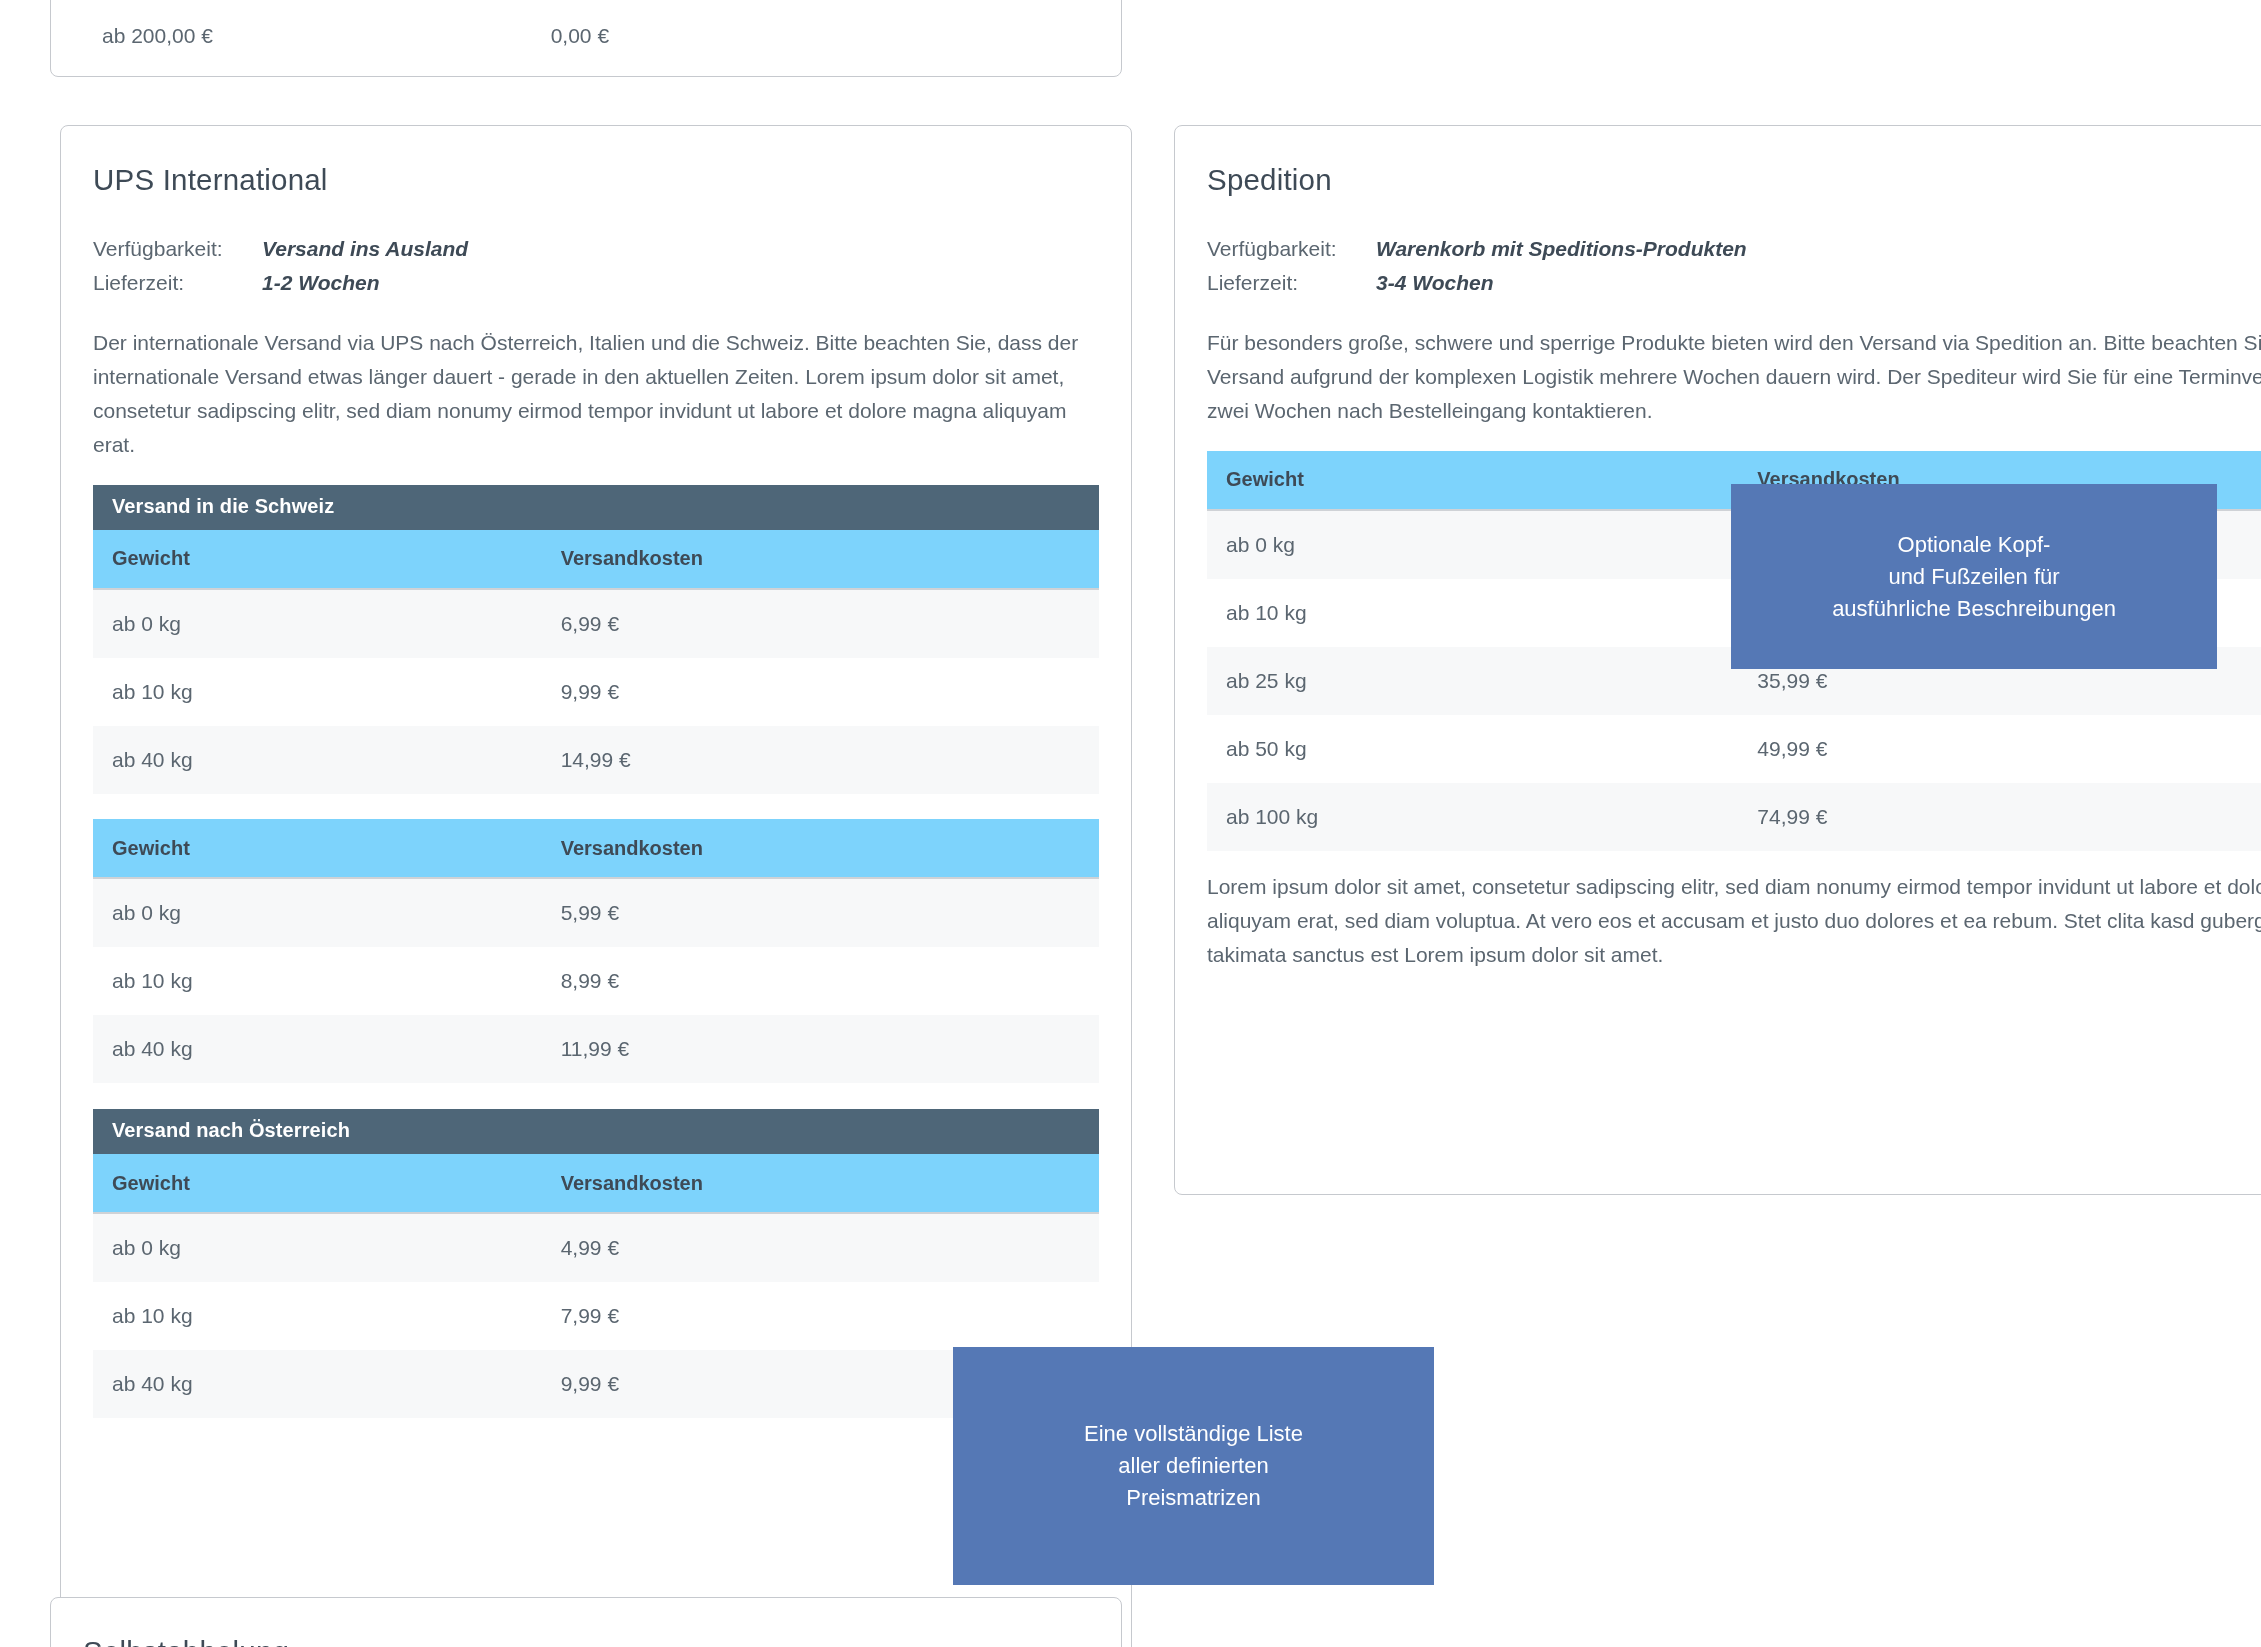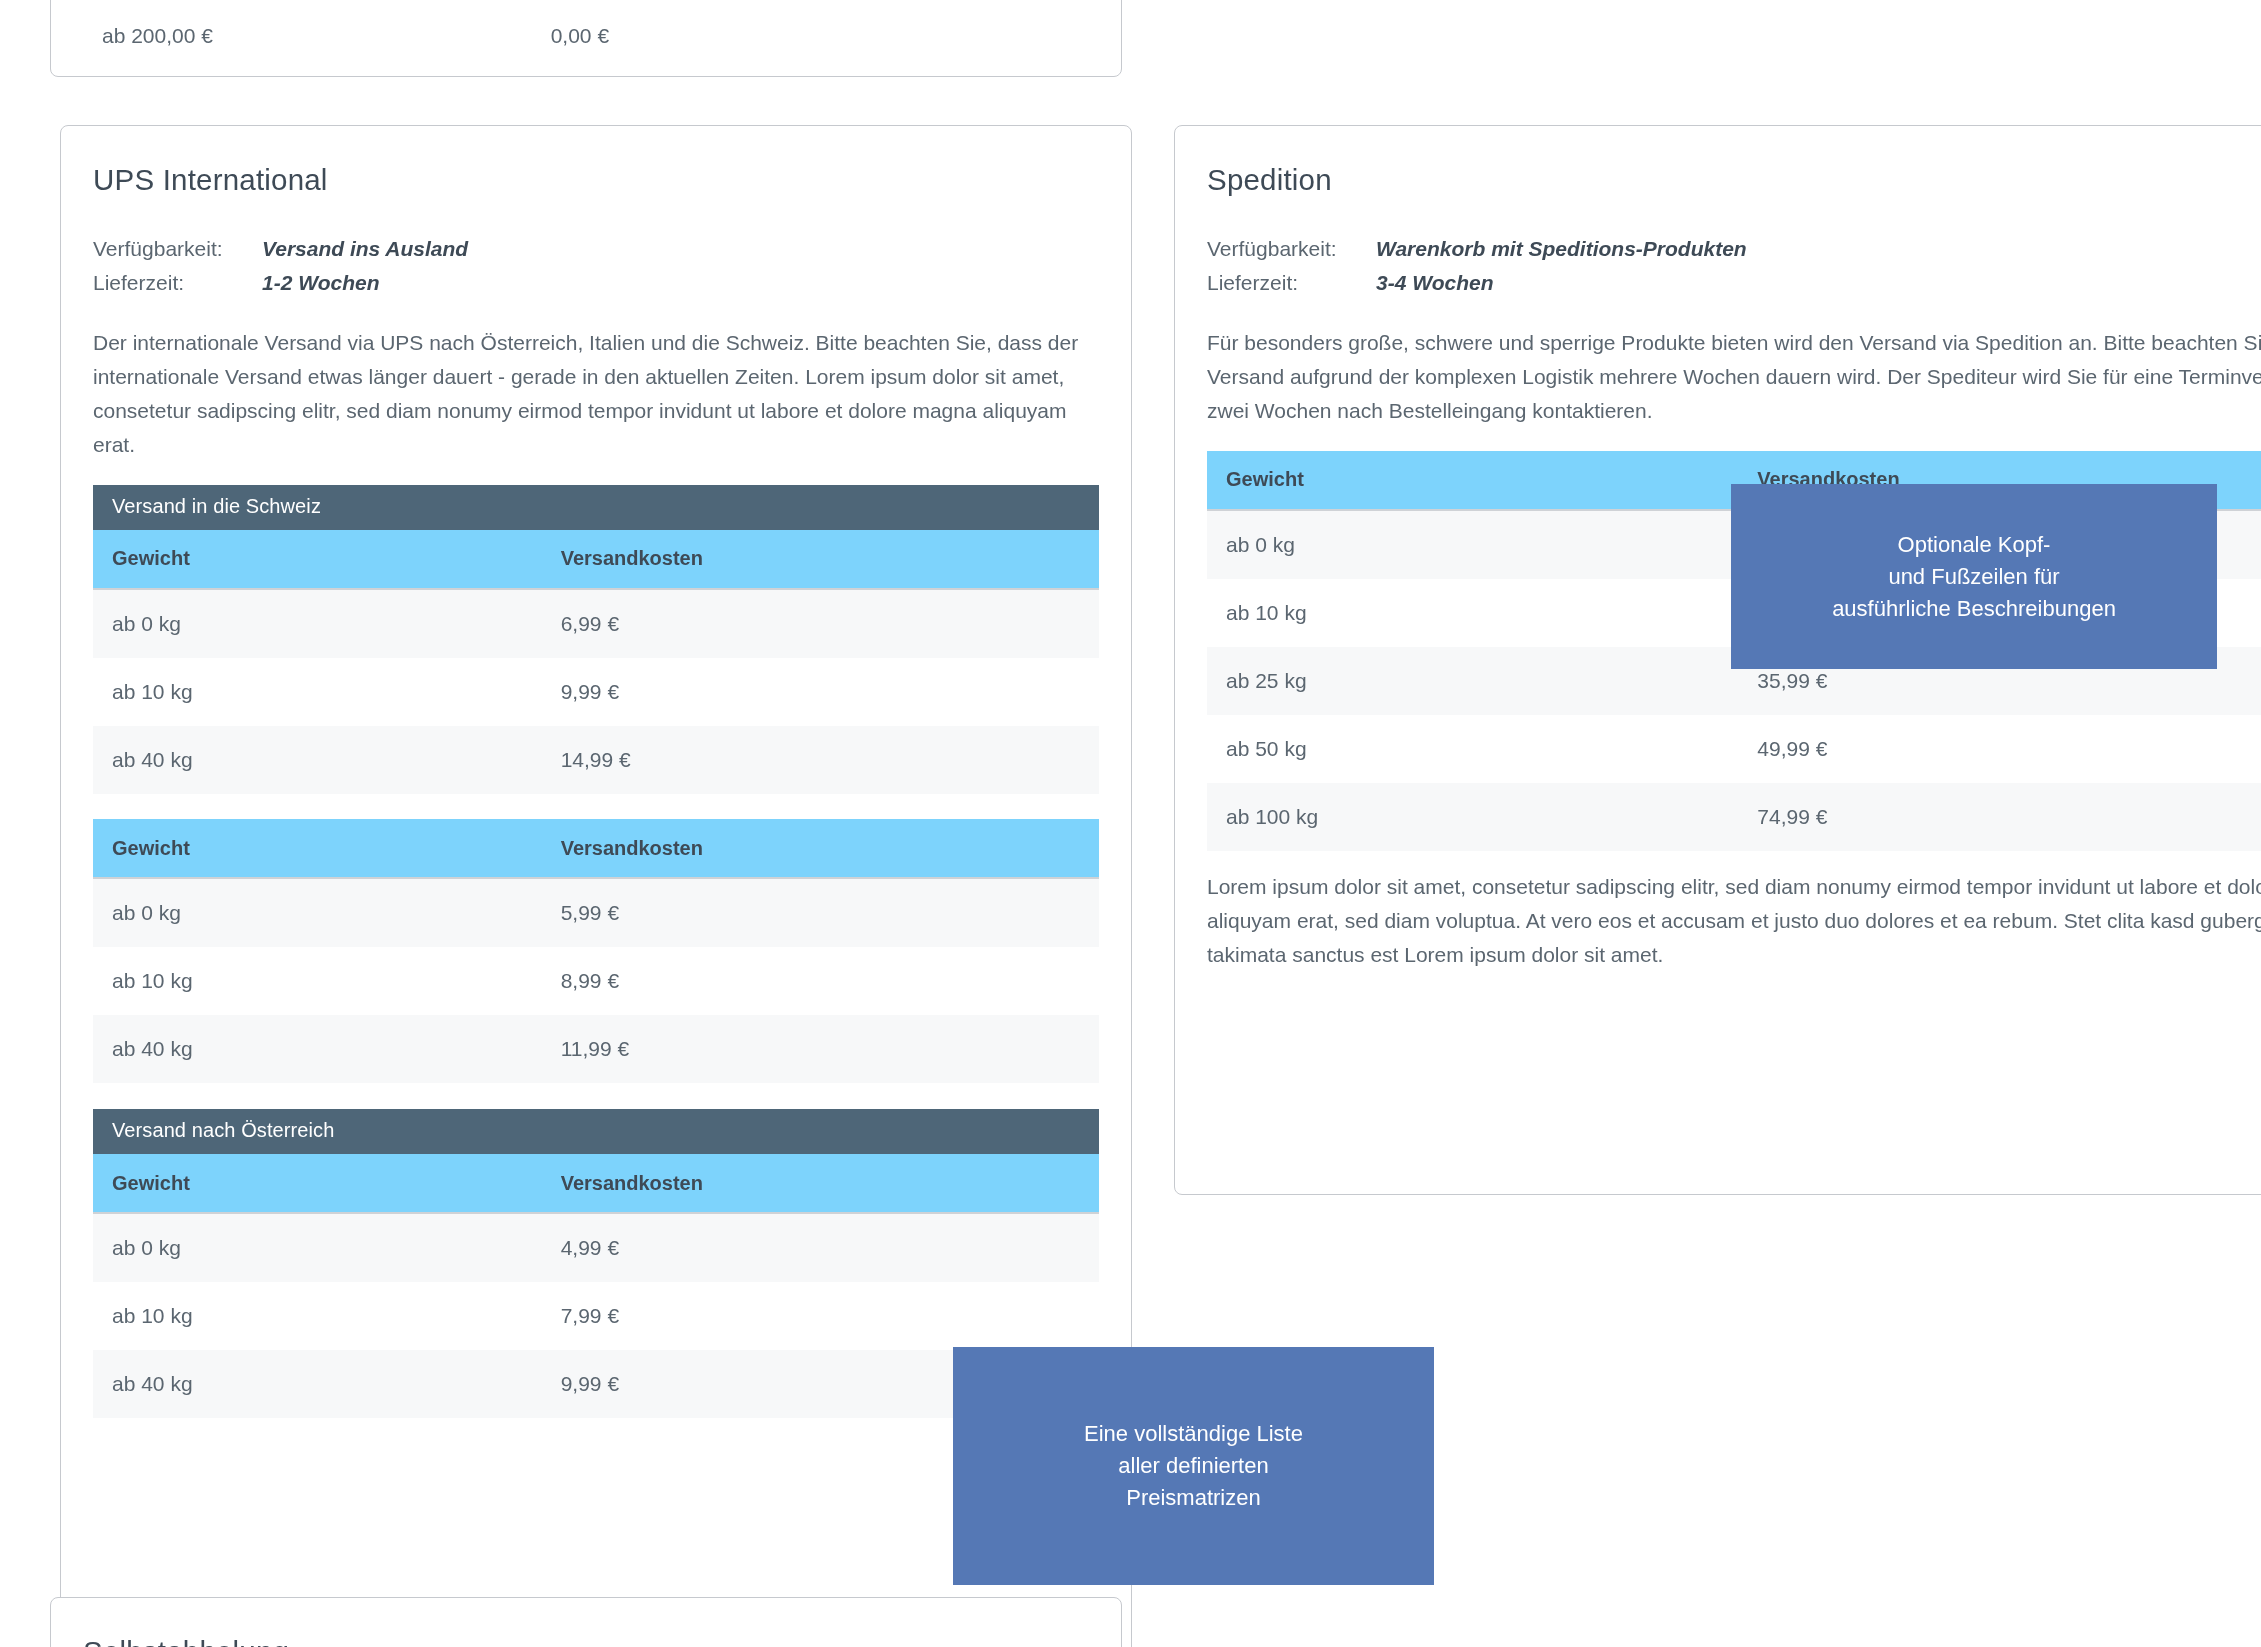--- a/index.html
+++ b/index.html
@@ -70,21 +70,21 @@
   
   .matrix {
     width: 100%;
     border-collapse: collapse;
     table-layout: fixed;
   }
   .matrix-caption {
     background: #4e6678;
     color: #ffffff;
     font-size: 20px;
-    font-weight: 400;
+    font-weight: 700;
     text-align: left;
     padding: 10.4px 19px 12px 19px;
     letter-spacing: 0.1px;
   }
   .matrix th.col-head {
     text-align: left;
     font-size: 20px;
     font-weight: 700;
     color: #3e4a56;
     padding: 17.5px 19px 17.5px 19px;

